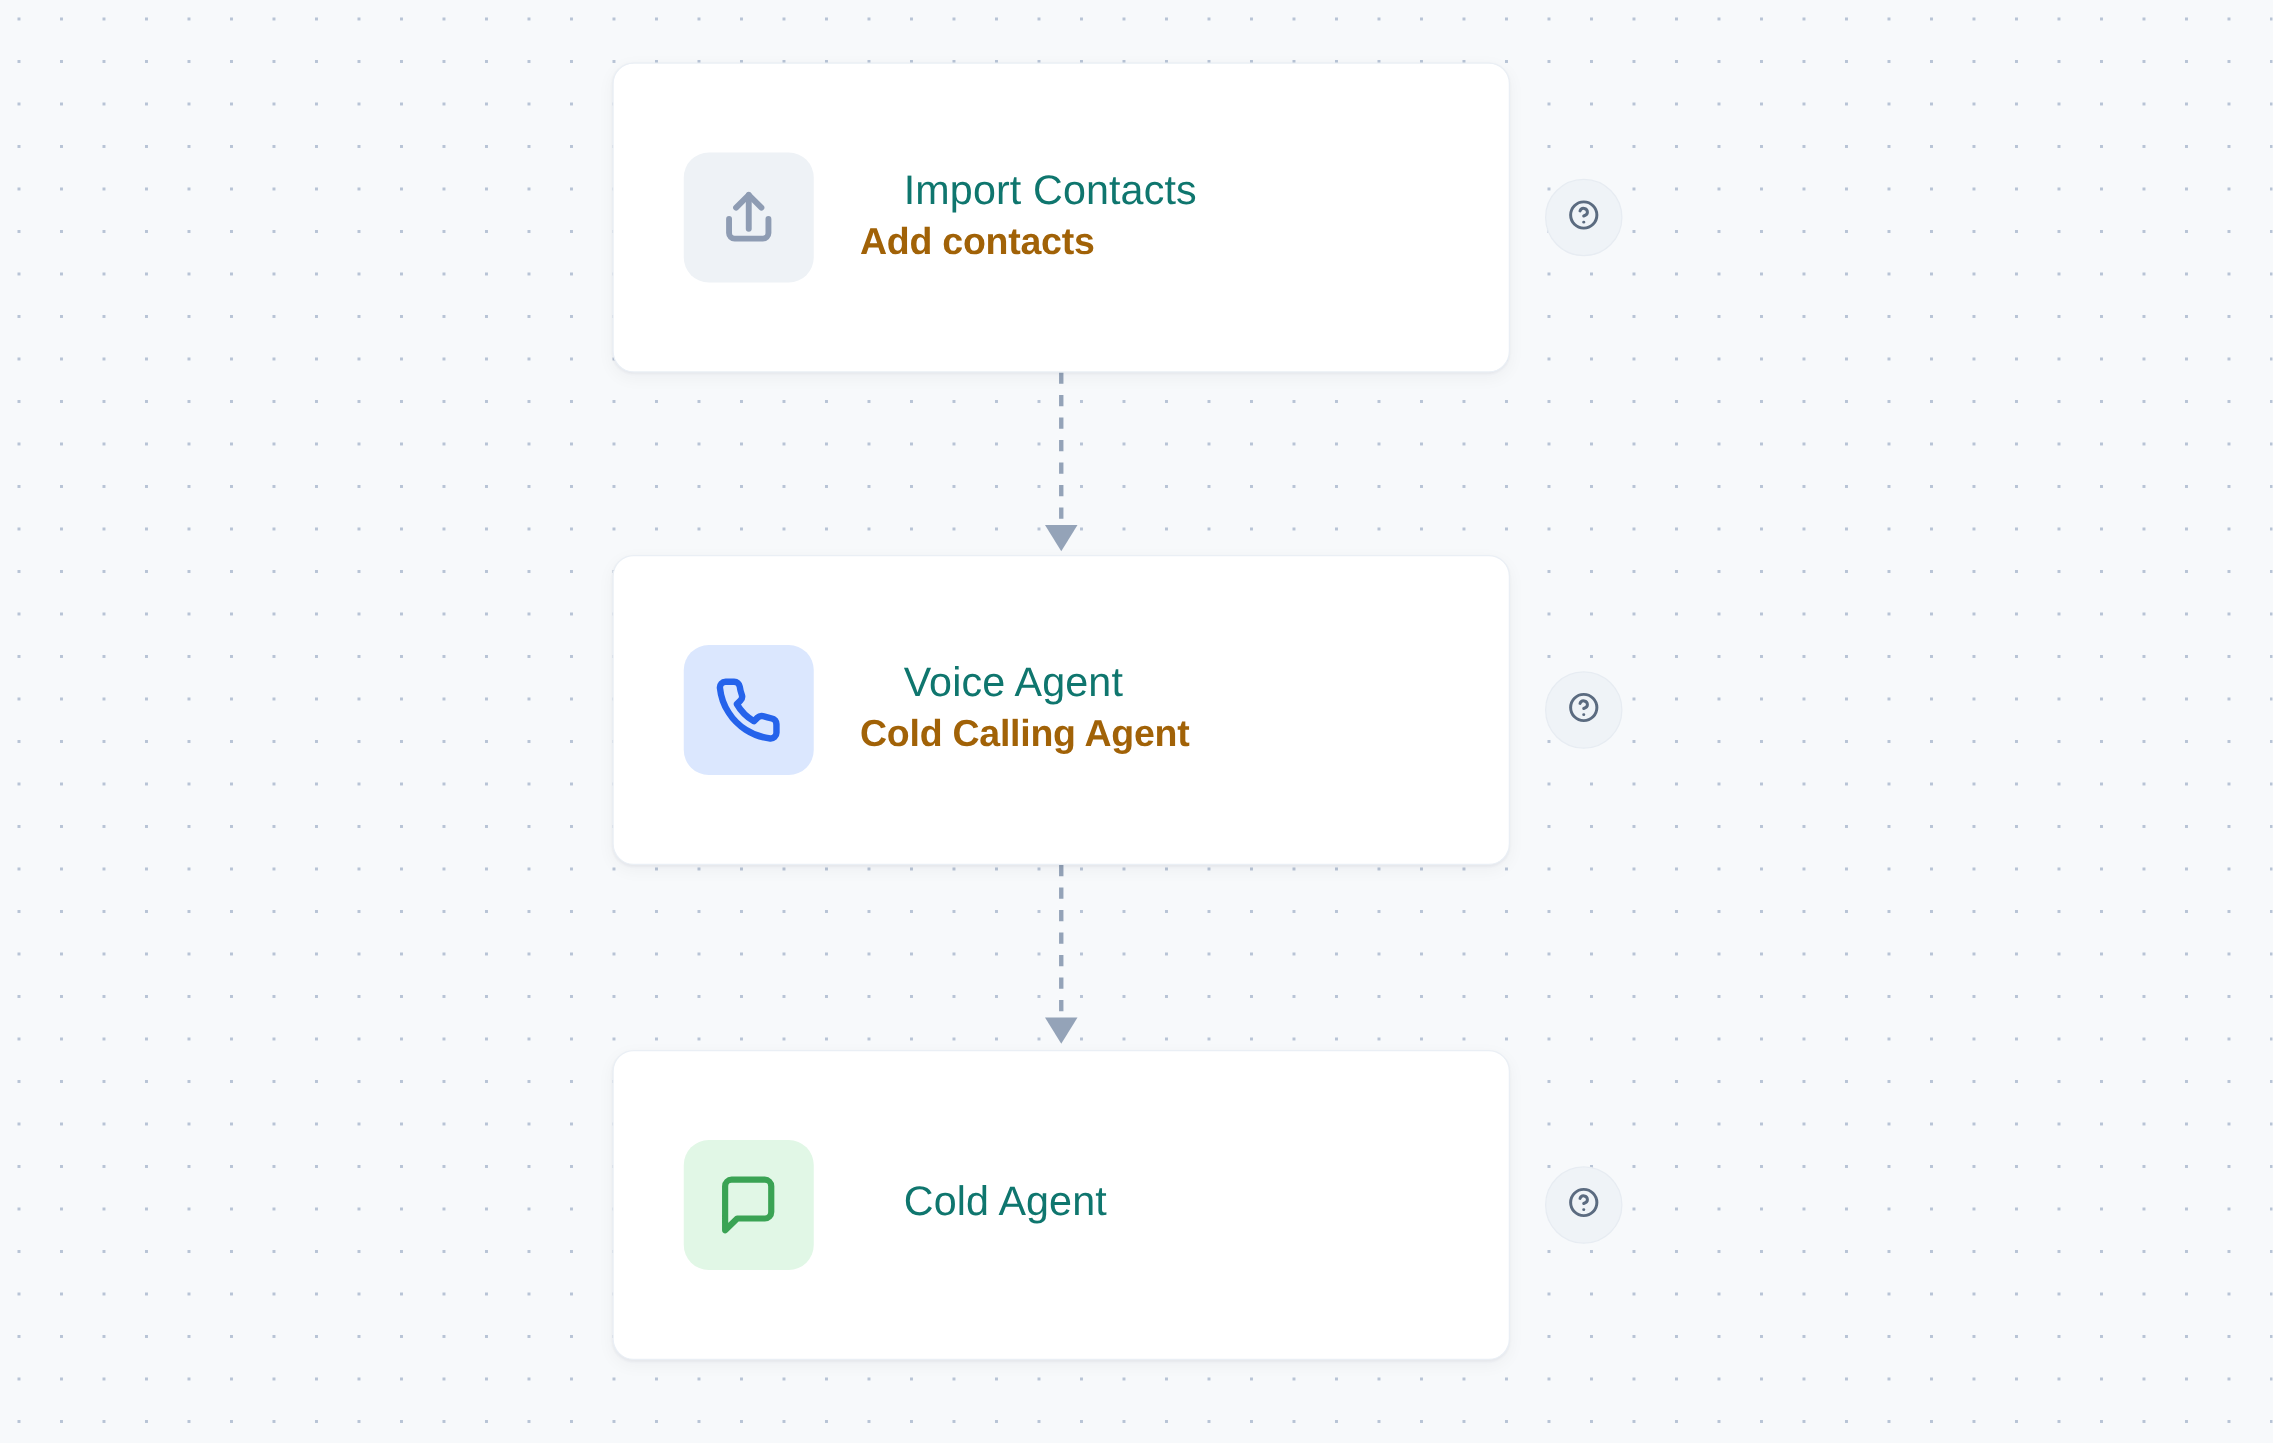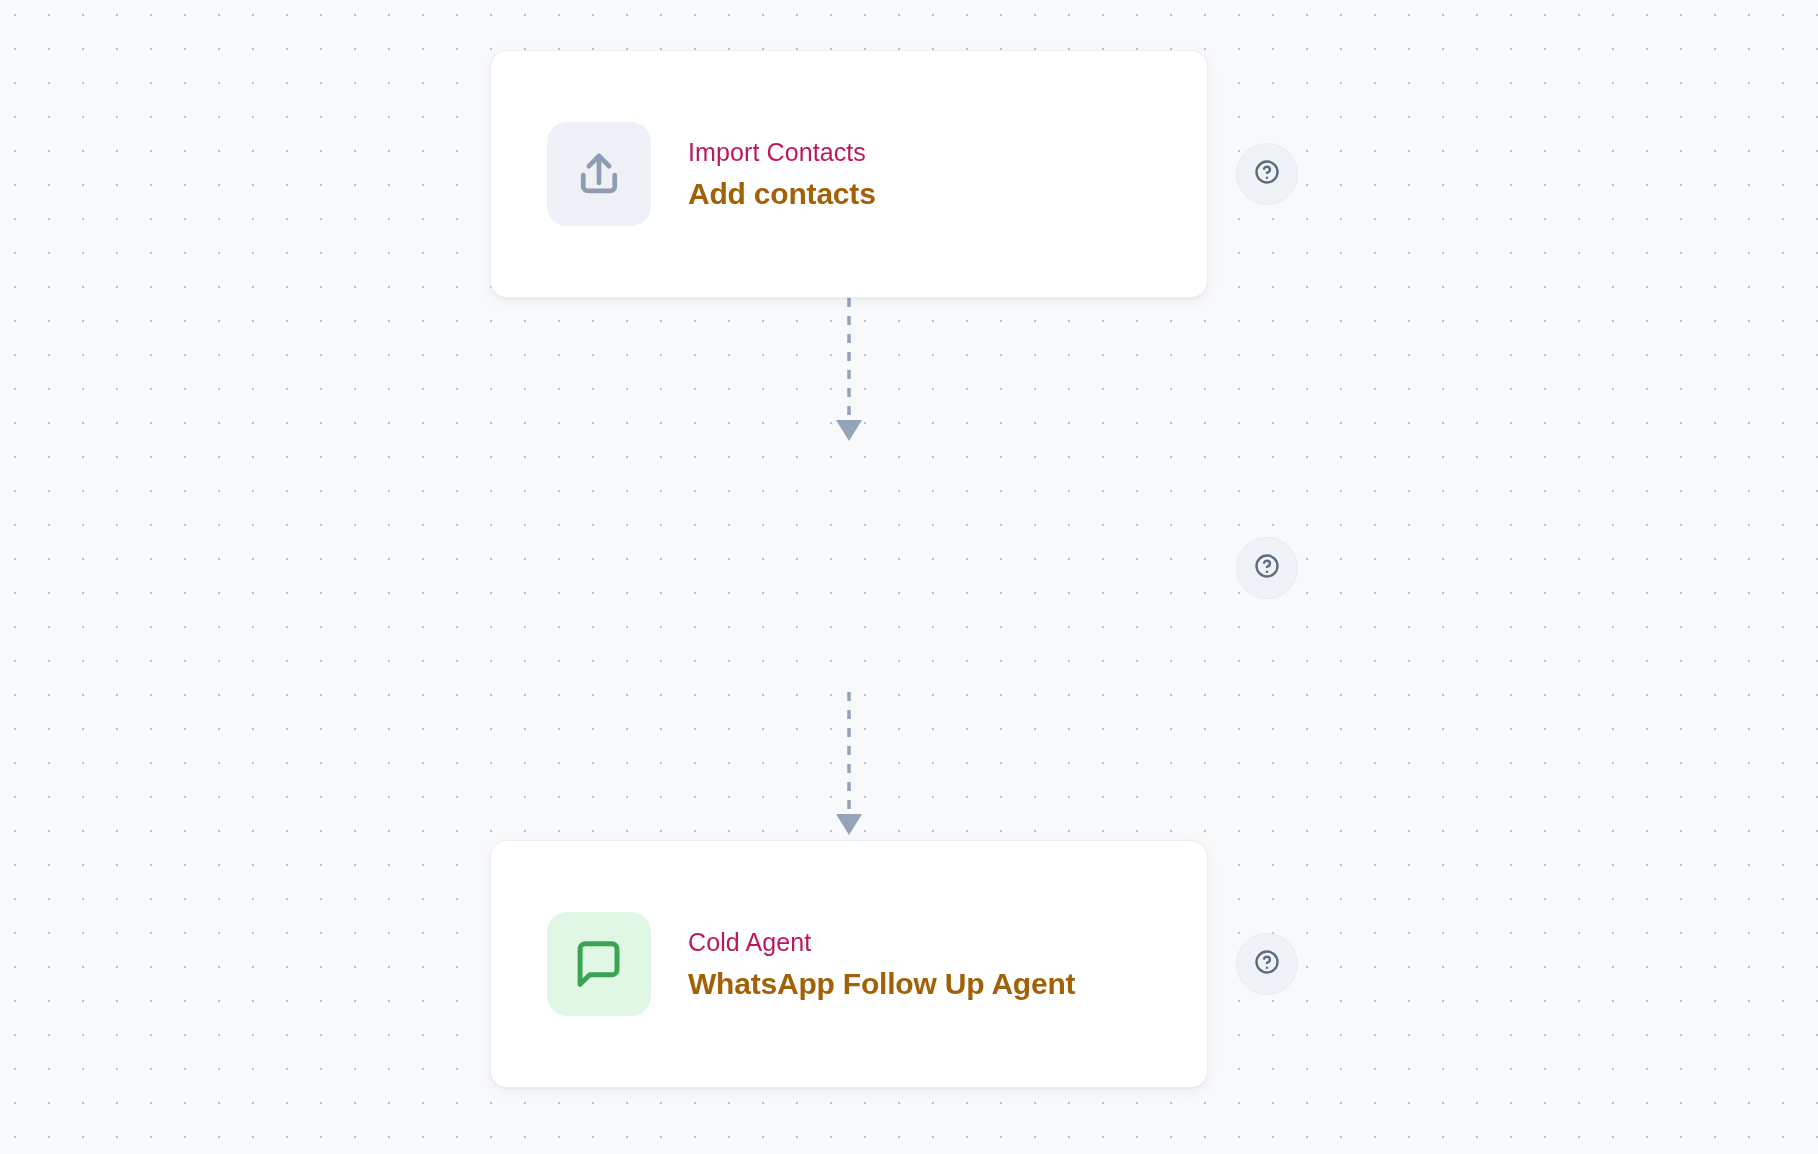--- a/index.html
+++ b/index.html
@@ -68,26 +68,27 @@
   .icon-box svg { display: block; }
 
   .node-text {
     margin-left: 37px;
     display: flex;
     flex-direction: column;
     justify-content: center;
   }
 
   .node-label {
-    font-size: 25px;
+    font-size: 33px;
     line-height: 32px;
     font-weight: 400;
-    color: #be185d;
+    color: #0f766e;
     letter-spacing: 0.1px;
     margin-bottom: 7px;
+    margin-left: 35px;
   }
 
   .node-title {
     font-size: 30px;
     line-height: 38px;
     font-weight: 700;
     color: #a16207;
     letter-spacing: -0.2px;
   }
 
@@ -160,20 +161,35 @@
   <div class="help-btn help-1">
     <span>
       <svg width="30" height="30" viewBox="0 0 24 24" fill="none" stroke="#5b6b80" stroke-width="1.9" stroke-linecap="round" stroke-linejoin="round">
         <circle cx="12" cy="12" r="8.4"></circle>
         <path d="M9.6 9.4a2.45 2.45 0 0 1 4.76.8c0 1.65-2.4 2.45-2.4 2.45"></path>
         <path d="M12 16.55 L12 16.56"></path>
       </svg>
     </span>
   </div>
 
+  <div class="node node-2">
+    <div class="node-inner">
+      <div class="icon-box blue">
+        <span>
+          <svg width="56" height="56" viewBox="0 0 24 24" fill="none" stroke="#2563eb" stroke-width="2.2" stroke-linecap="round" stroke-linejoin="round">
+            <path d="M21.5 16.9v2.9a1.95 1.95 0 0 1-2.13 1.95 19.3 19.3 0 0 1-8.4-2.99 19 19 0 0 1-5.85-5.85 19.3 19.3 0 0 1-2.99-8.44A1.95 1.95 0 0 1 4.07 2.3h2.9a1.95 1.95 0 0 1 1.95 1.68c.12.93.35 1.85.68 2.72a1.95 1.95 0 0 1-.44 2.06L7.93 9.99a15.6 15.6 0 0 0 5.85 5.85l1.23-1.23a1.95 1.95 0 0 1 2.06-.44c.87.33 1.79.56 2.72.68a1.95 1.95 0 0 1 1.68 2.05z"></path>
+          </svg>
+        </span>
+      </div>
+      <div class="node-text">
+        <div class="node-label">Voice Agent</div>
+        <div class="node-title">Cold Calling Agent</div>
+      </div>
+    </div>
+  </div>
 
   <div class="help-btn help-2">
     <span>
       <svg width="30" height="30" viewBox="0 0 24 24" fill="none" stroke="#5b6b80" stroke-width="1.9" stroke-linecap="round" stroke-linejoin="round">
         <circle cx="12" cy="12" r="8.4"></circle>
         <path d="M9.6 9.4a2.45 2.45 0 0 1 4.76.8c0 1.65-2.4 2.45-2.4 2.45"></path>
         <path d="M12 16.55 L12 16.56"></path>
       </svg>
     </span>
   </div>
@@ -182,21 +198,20 @@
     <div class="node-inner">
       <div class="icon-box green">
         <span>
           <svg width="54" height="54" viewBox="0 0 24 24" fill="none" stroke="#3aa354" stroke-width="2.2" stroke-linecap="round" stroke-linejoin="round">
             <path d="M20 14.5a2.3 2.3 0 0 1-2.3 2.3H7.9L3.6 21V5.3A2.3 2.3 0 0 1 5.9 3h11.8A2.3 2.3 0 0 1 20 5.3z"></path>
           </svg>
         </span>
       </div>
       <div class="node-text">
         <div class="node-label">Cold Agent</div>
-        <div class="node-title">WhatsApp Follow Up Agent</div>
       </div>
     </div>
   </div>
 
   <div class="help-btn help-3">
     <span>
       <svg width="30" height="30" viewBox="0 0 24 24" fill="none" stroke="#5b6b80" stroke-width="1.9" stroke-linecap="round" stroke-linejoin="round">
         <circle cx="12" cy="12" r="8.4"></circle>
         <path d="M9.6 9.4a2.45 2.45 0 0 1 4.76.8c0 1.65-2.4 2.45-2.4 2.45"></path>
         <path d="M12 16.55 L12 16.56"></path>

